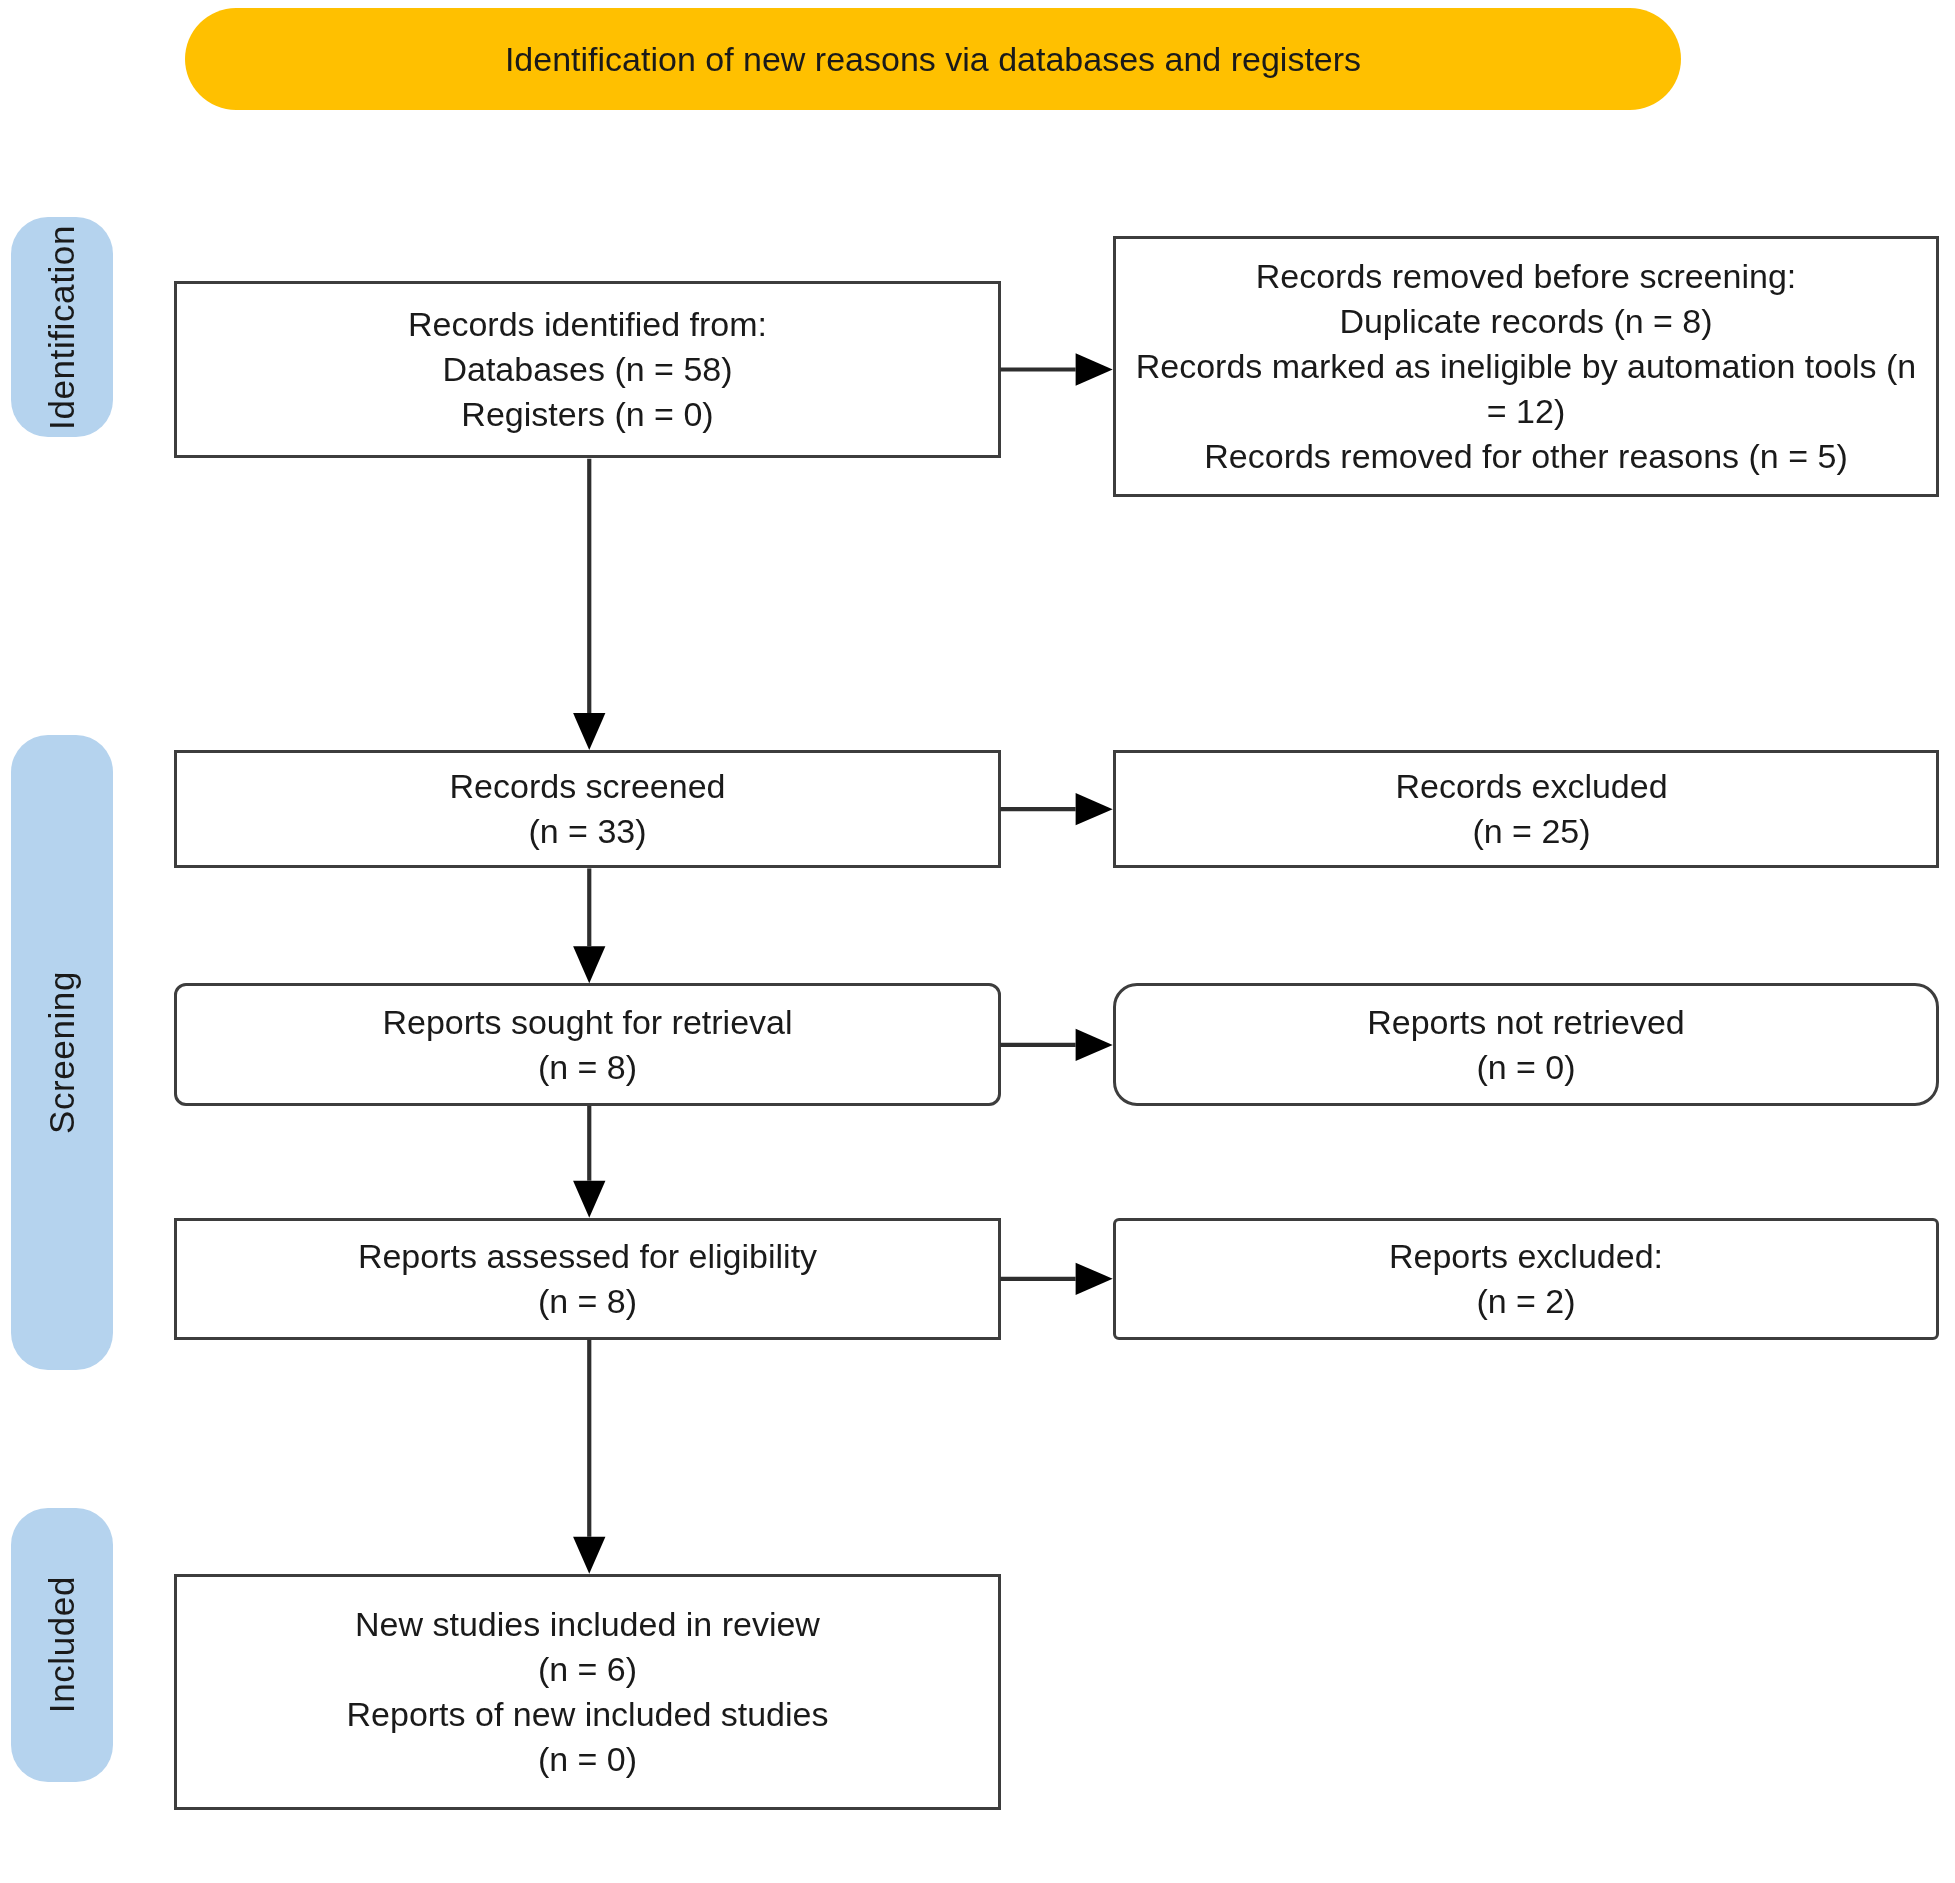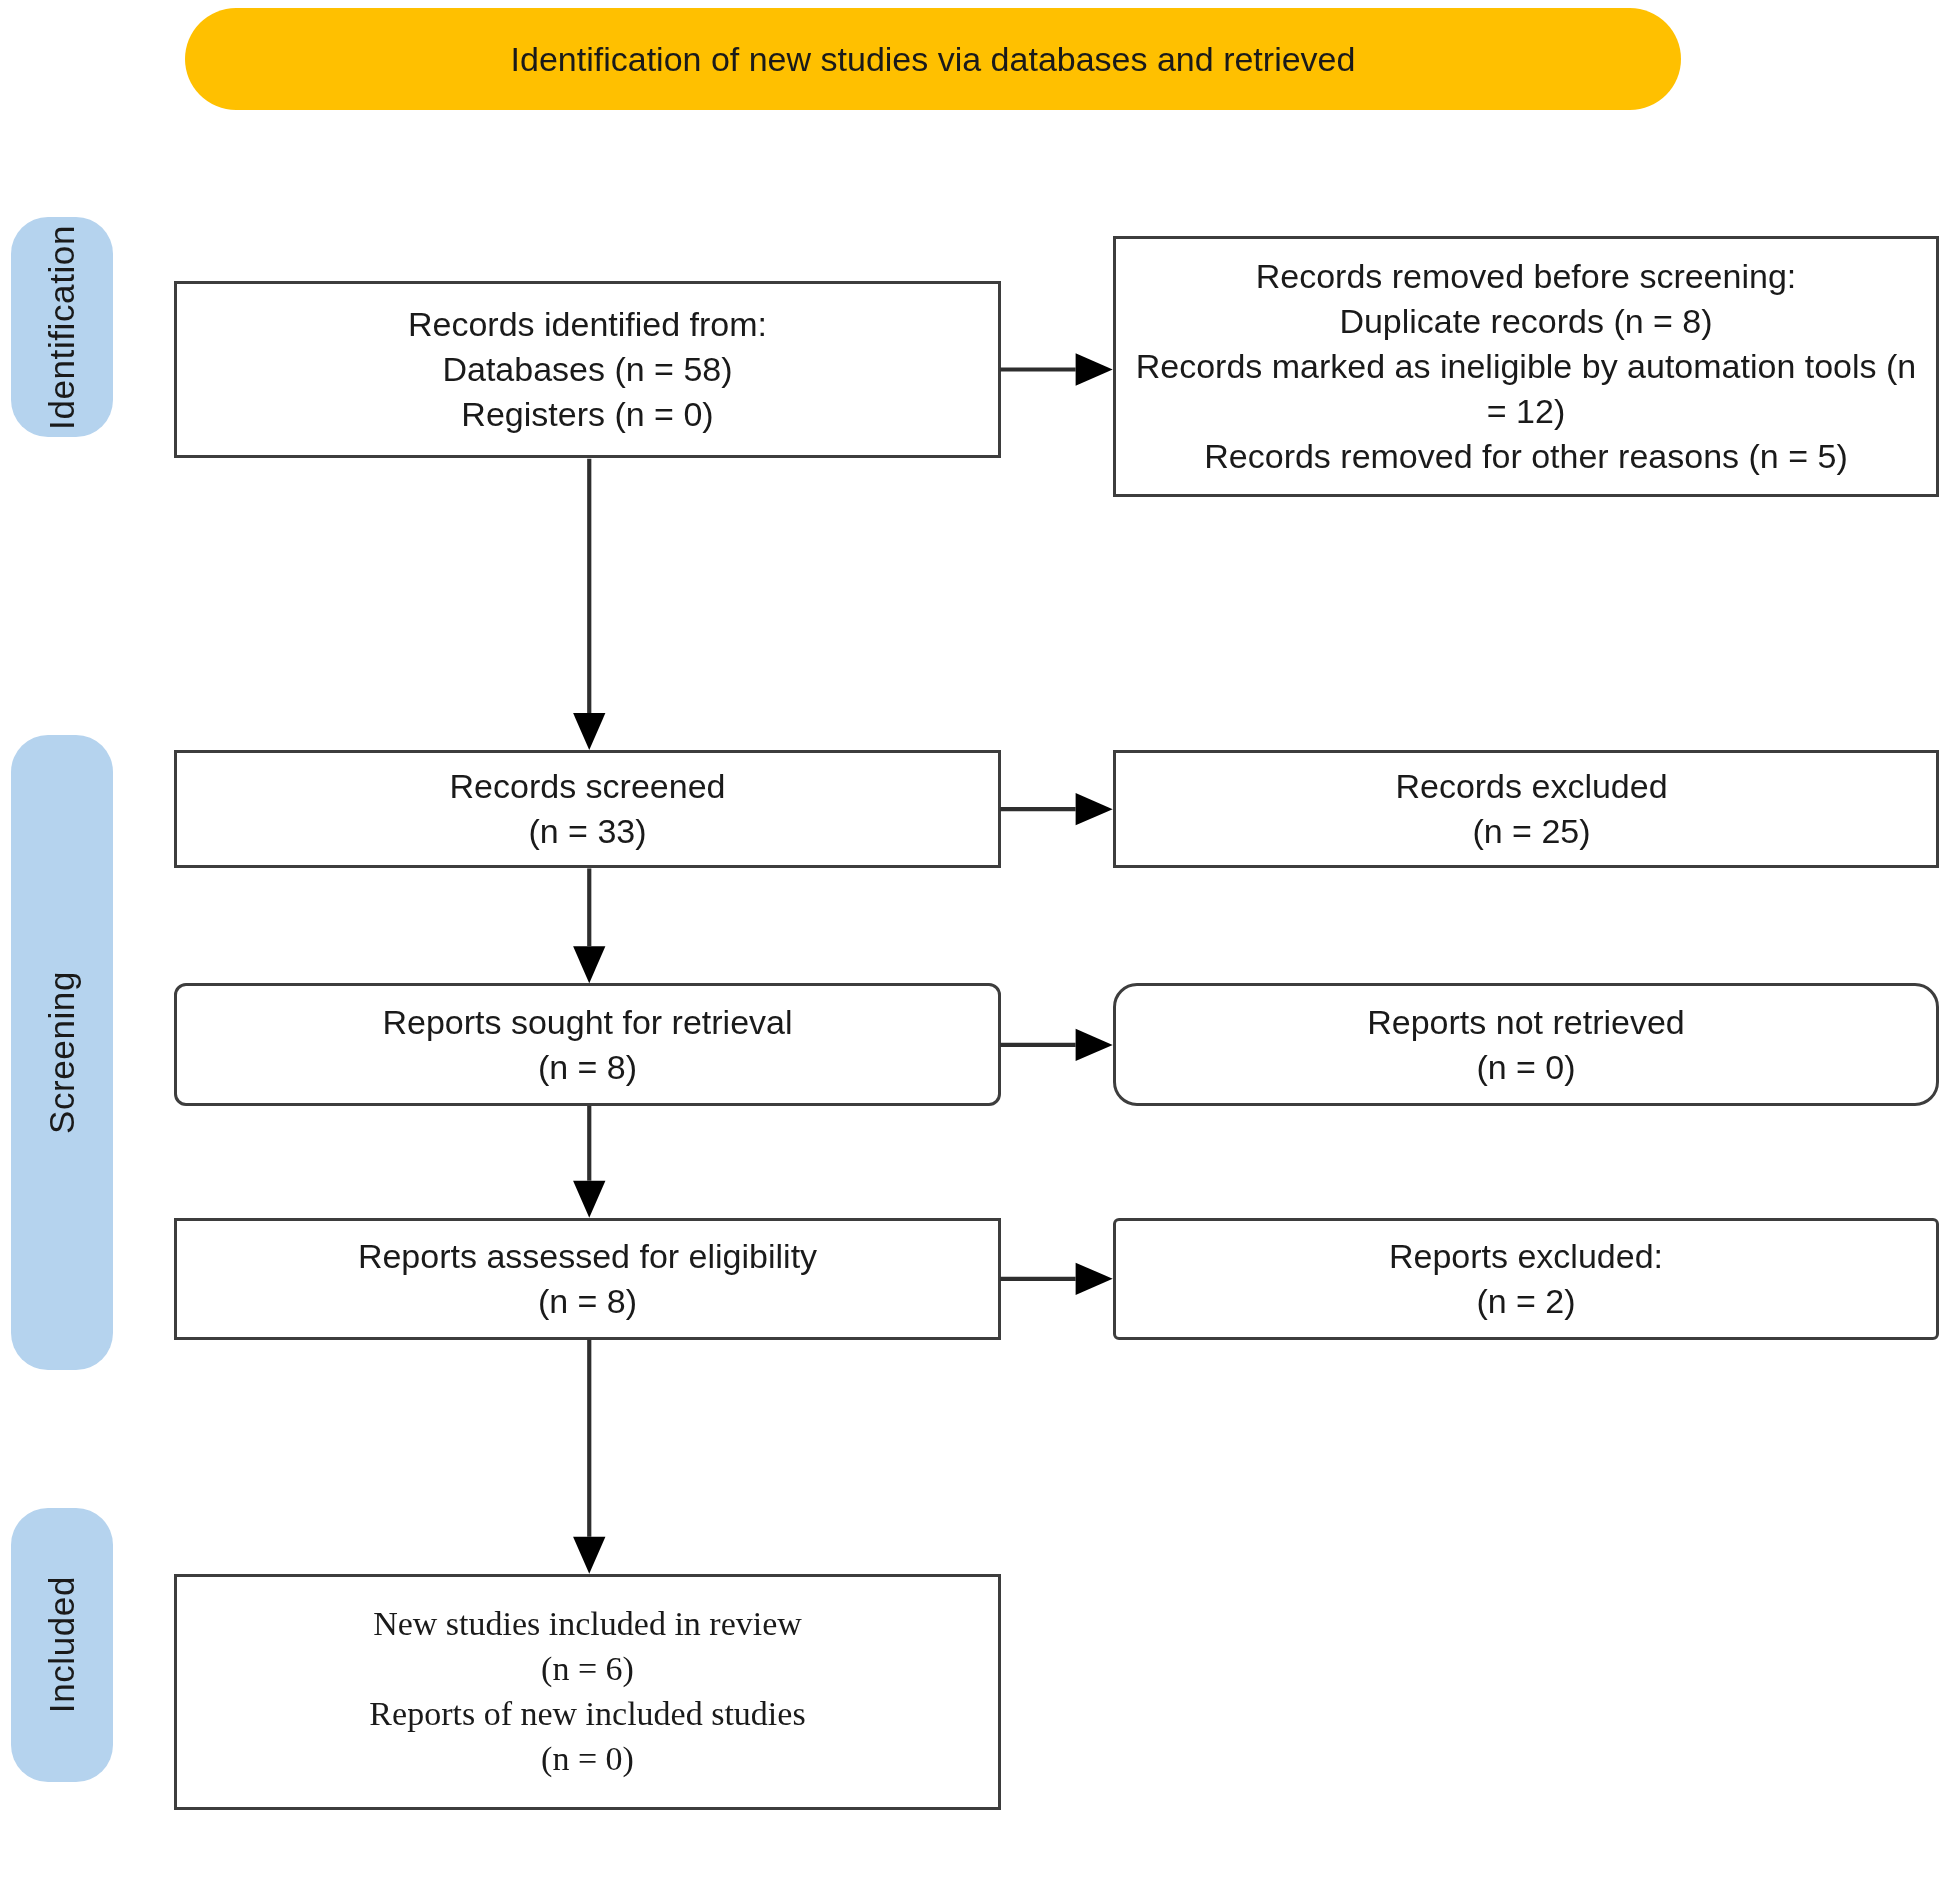--- a/index.html
+++ b/index.html
@@ -66,21 +66,21 @@
   }
   .arrow-line{stroke:var(--arrow);stroke-width:7;fill:none;}
   .arrow-head{fill:var(--arrow-head);stroke:none;}
 </style>
 </head>
 <body>
 
 <div class="canvas">
 
   <div class="banner">
-    <span>Identification of new studies via databases and retrieved</span>
+    <span>Identification of new reasons via databases and registers</span>
   </div>
 
   <div class="side-label" style="top:217px;height:220px;">
     <span class="vtext">Identification</span>
   </div>
   <div class="side-label" style="top:735px;height:635px;">
     <span class="vtext">Screening</span>
   </div>
   <div class="side-label" style="top:1508px;height:274px;">
     <span class="vtext">Included</span>
@@ -96,21 +96,21 @@
 (n = 33)</div>
   </div>
   <div class="flowbox" style="left:174px;top:983px;width:827px;height:123px;border-radius:12px;">
     <div class="boxtext">Reports sought for retrieval
 (n = 8)</div>
   </div>
   <div class="flowbox" style="left:174px;top:1218px;width:827px;height:122px;">
     <div class="boxtext">Reports assessed for eligibility
 (n = 8)</div>
   </div>
-  <div class="flowbox" style="left:174px;top:1574px;width:827px;height:236px;font-family:Liberation Serif, serif;">
+  <div class="flowbox" style="left:174px;top:1574px;width:827px;height:236px;">
     <div class="boxtext">New studies included in review
 (n = 6)
 Reports of new included studies
 (n = 0)</div>
   </div>
 
   <div class="flowbox" style="left:1113px;top:236px;width:826px;height:261px;">
     <div class="boxtext">Records removed before screening:
 Duplicate records (n = 8)
 Records marked as ineligible by automation tools (n = 12)

